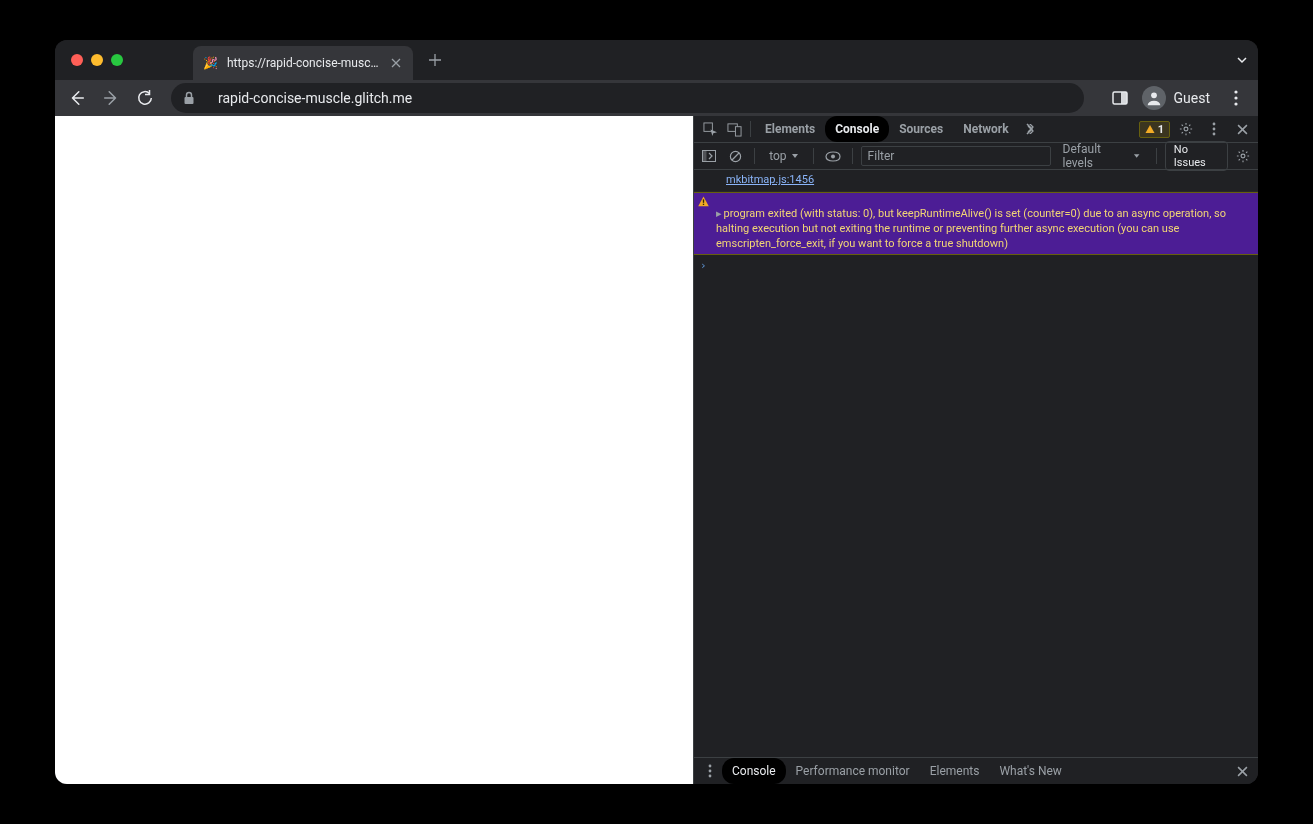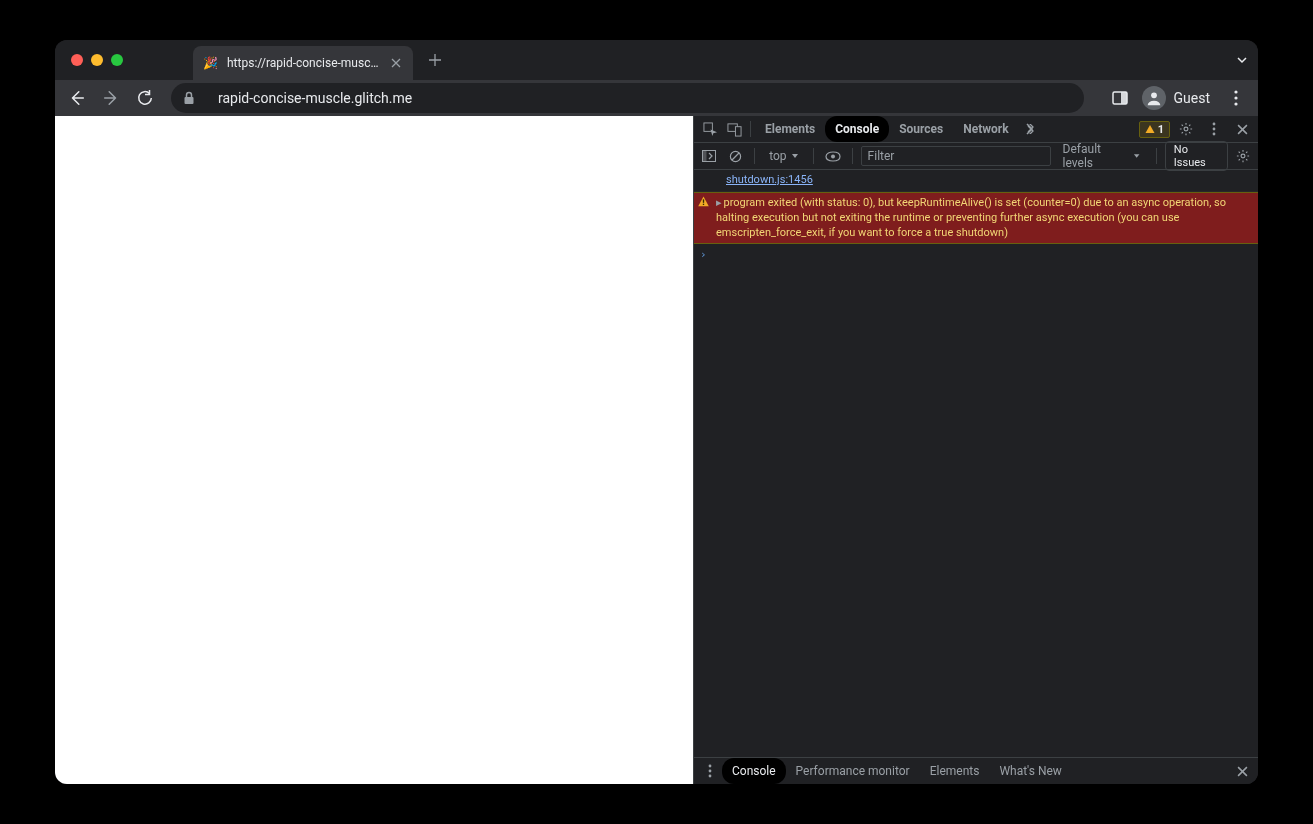--- a/index.html
+++ b/index.html
@@ -41,21 +41,21 @@
   .ct-btn { width:24px; height:24px; display:flex; align-items:center; justify-content:center; color:#9aa0a6;}
   .ct-select { display:flex; align-items:center; gap:4px; padding:0 6px; height:20px;}
   .filter-input { flex:0 0 190px; height:20px; background:transparent; border:1px solid #3c4043; color:#e8eaed; padding:0 6px; font-size:12px; border-radius:2px;}
   .filter-input::placeholder{color:#9aa0a6;}
   .levels { padding:0 8px; display:flex; align-items:center; gap:4px;}
   .nobissue { border:1px solid #3c4043; padding:1px 8px; border-radius:4px; color:#e8eaed; font-size:11px;}
   .console-body { flex:1; font-family: Menlo, Consolas, monospace; font-size:11px; overflow:auto;}
   .log-row { display:flex; padding:3px 6px 3px 22px; border-bottom:1px solid rgba(255,255,255,0.03); line-height:1.35;}
   .log-row .msg { flex:1; color:#e8eaed; white-space:pre-wrap; word-break:break-word;}
   .log-row .src { color:#8ab4f8; text-decoration:underline; white-space:nowrap; margin-left:10px;}
-  .log-row.warn { background:#7f1d1d; border-top:1px solid #67600f; border-bottom:1px solid #67600f;}
+  .log-row.warn { background:#4c1d95; border-top:1px solid #67600f; border-bottom:1px solid #67600f;flex-direction:column;}
   .log-row.warn .msg { color:#f2d675;}
   .log-row.warn::before { content:""; }
   .warn-icon { position:relative; margin-left:-18px; margin-right:6px; color:#f2ab26; width:12px; display:inline-flex; align-items:flex-start;}
   .warn-arrow { color:#9aa0a6; margin-right:2px;}
   .prompt-row { padding:4px 6px; color:#5f97d8; font-family:Menlo,Consolas,monospace; font-size:11px;}
   .drawer { height: 27px; display:flex; align-items:center; border-top:1px solid #3c4043; background:#202124; padding:0 4px;}
   .drawer .dt-tab.active { background:#000; color:#e8eaed;}
   .drawer .close-x { margin-left:auto; width:24px; display:flex; align-items:center; justify-content:center;}
   svg { display:block; }
 </style>
@@ -247,21 +247,21 @@
         <div class="ct-btn" style="margin-left:auto">
           <svg width="14" height="14" viewBox="0 0 16 16">
               <circle cx="8" cy="8" r="2.2" stroke="currentColor" fill="none" stroke-width="1.3"></circle>
               <path d="M8 1 V3 M8 13 V15 M1 8 H3 M13 8 H15 M3 3 L4.5 4.5 M11.5 11.5 L13 13 M13 3 L11.5 4.5 M4.5 11.5 L3 13" stroke="currentColor" stroke-width="1.3"></path>
             </svg>
         </div>
       </div>
 
       <div class="console-body">
         <div class="log-row">
-          <span class="src">shutdown.js:1456</span>
+          <span class="src">mkbitmap.js:1456</span>
         </div>
         <div class="log-row warn">
           <span class="warn-icon">
             <svg width="11" height="11" viewBox="0 0 10 10">
                 <path d="M5 0.5 L9.8 9.3 L0.2 9.3 Z" fill="#f2ab26"></path>
                 <rect x="4.4" y="3" width="1.2" height="3.2" fill="#332b00"></rect>
                 <rect x="4.4" y="7" width="1.2" height="1.2" fill="#332b00"></rect>
               </svg>
           </span>
           <span class="msg"><span class="warn-arrow">▸</span><span>program exited (with status: 0), but keepRuntimeAlive() is set (counter=0) due to an async operation, so halting execution but not exiting the runtime or preventing further async execution (you can use emscripten_force_exit, if you want to force a true shutdown)</span></span>

